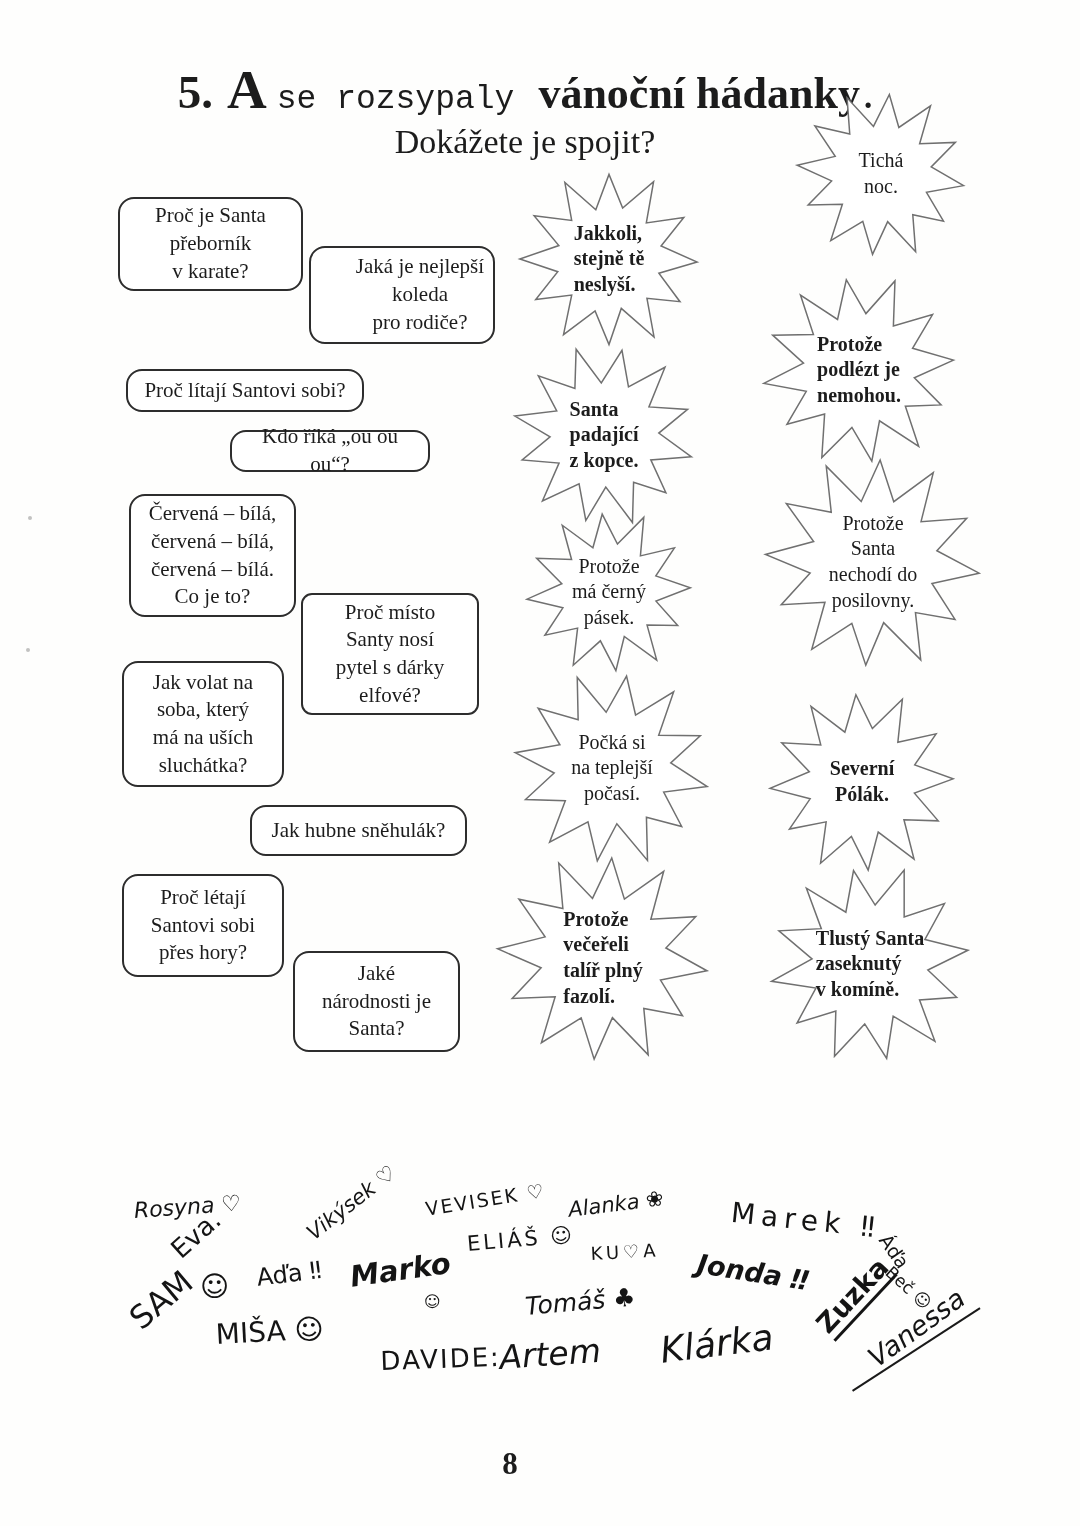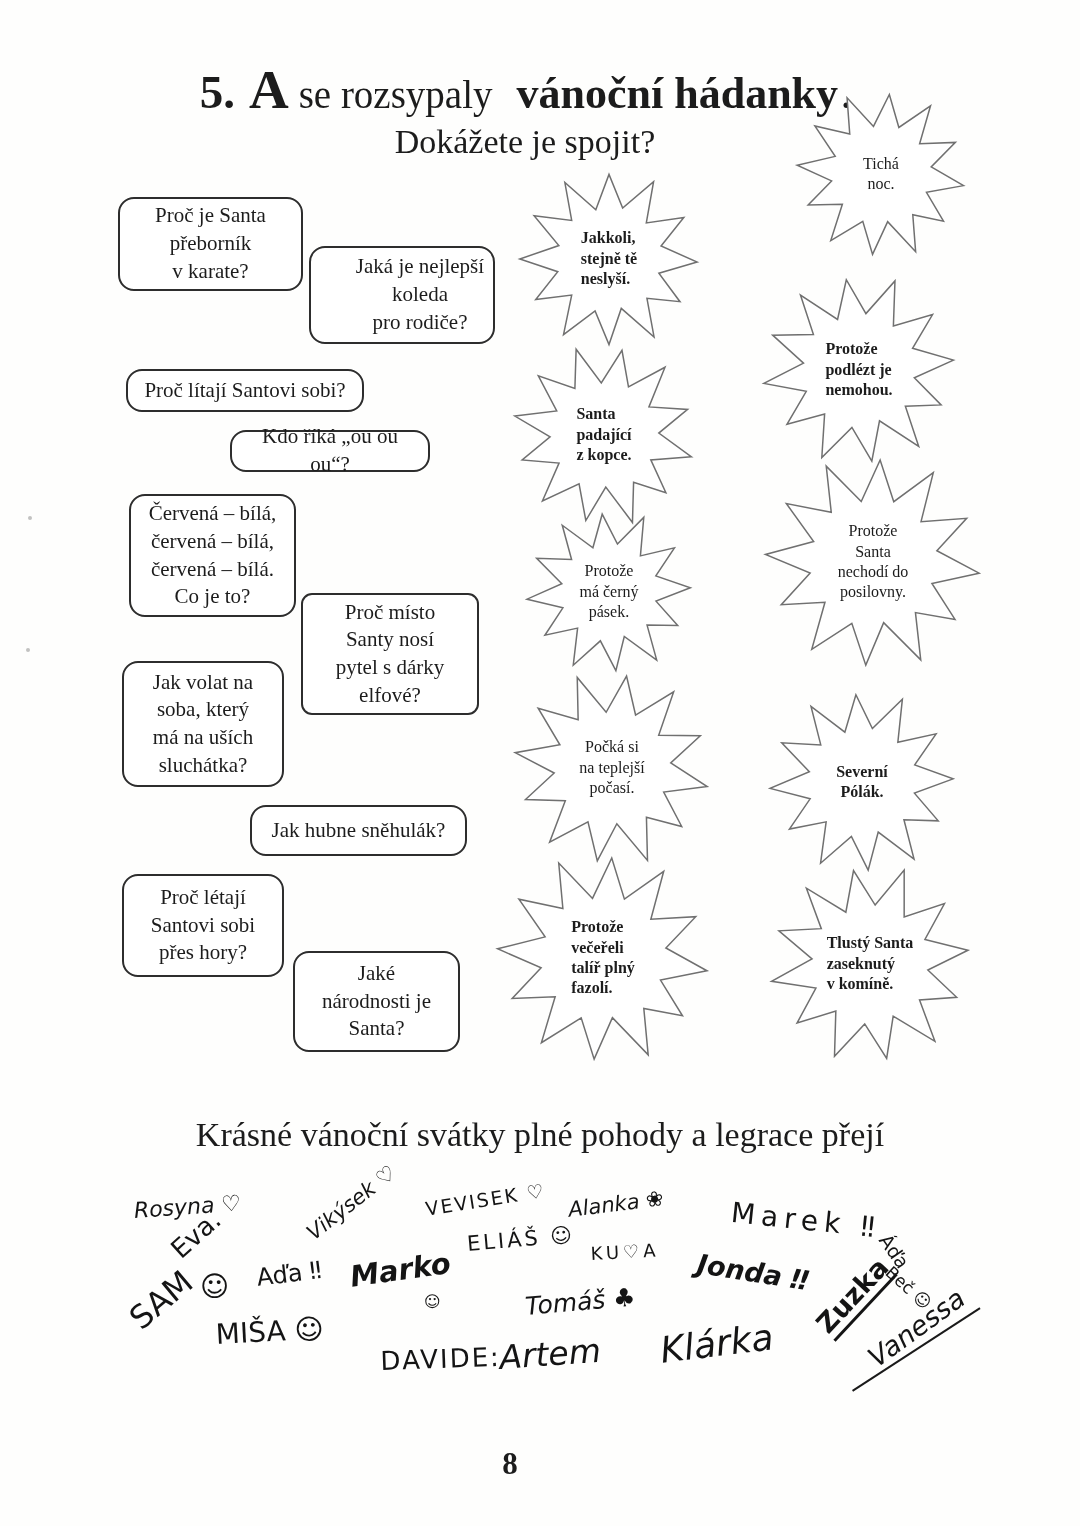--- a/index.html
+++ b/index.html
@@ -9,21 +9,21 @@
     background:#fefefd;
     overflow:hidden;
     font-family:"Liberation Serif", serif;
     color:#1c1c1c;
   }
   
   .title-wrap{position:absolute;left:0;top:58px;width:1050px;text-align:center;}
   .title-line{white-space:nowrap;}
   .t-num{font-size:47px;font-weight:bold;}
   .t-initial{font-size:55px;font-weight:bold;margin:0 6px 0 10px;}
-  .t-lead{font-size:39px;margin-right:20px;}
+  .t-lead{font-size:33px;margin-right:20px;font-family:Liberation Mono, monospace;}
   .t-emph{font-size:44px;font-weight:bold;}
   .t-dot{font-size:33px;font-weight:bold;}
   .subtitle{font-size:34px;margin-top:2px;}
   
   .qbox{
     position:absolute;
     border:2px solid #2d2d2d;
     border-radius:16px;
     background:#fff;
     display:flex;align-items:center;justify-content:center;
@@ -32,21 +32,21 @@
     padding:4px 8px;box-sizing:border-box;
   }
   .qbox span{white-space:pre-line;}
   
   .burst{position:absolute;}
   .burst svg{position:absolute;left:0;top:0;width:100%;height:100%;overflow:visible;}
   .burst polygon{fill:#fff;stroke:#707070;stroke-width:1.5;vector-effect:non-scaling-stroke;}
   .burst-text{
     position:absolute;left:0;top:0;right:0;bottom:0;
     display:flex;align-items:center;justify-content:center;
-    text-align:center;font-size:16px;line-height:1.28;
+    text-align:center;font-size:20px;line-height:1.28;
     white-space:pre-line;
   }
   .burst.align-left .burst-text{text-align:left;font-weight:bold;}
   
   .closing{position:absolute;left:0;top:1116px;width:1080px;text-align:center;font-size:34px;}
   
   .sig{
     position:absolute;white-space:nowrap;
     font-family:"DejaVu Sans", sans-serif;
     color:#141414;transform-origin:left top;
@@ -207,21 +207,20 @@
 
   <div class="burst align-left" style="left:738px;top:862px;width:264px;height:204px;">
     <svg viewBox="0 0 200 200" style="transform:rotate(-10deg);">
         <polygon points="196.9,103.4 154.8,115.7 178,146.9 141.7,143.2 149.5,185.7 113.5,154.3 100,194 84.7,157 50,183.1 59,139.6 19.5,144.6 43.7,114 2,100 44.9,85.2 17.7,52.5 59,57.6 51.5,16 85.5,45.9 100,7 115,44 149,15.1 141,60.4 182.2,54.4 157.2,85.7"></polygon>
       </svg>
     <div class="burst-text">Tlustý Santa
 zaseknutý
 v komíně.</div>
   </div>
 
-  <div class="closing">Krásné vánoční svátky plné pohody a legrace přejí</div>
 
   <div class="sig cursive" style="left:133px;top:1198px;font-size:22px;transform:rotate(-4deg);">Rosyna ♡</div>
   <div class="sig cursive" style="left:302px;top:1226px;font-size:21px;transform:rotate(-38deg);">Vikýsek ♡</div>
   <div class="sig" style="left:424px;top:1198px;font-size:19px;letter-spacing:2px;transform:rotate(-9deg);">VEVISEK ♡</div>
   <div class="sig cursive" style="left:567px;top:1198px;font-size:21px;transform:rotate(-7deg);">Alanka ❀</div>
   <div class="sig" style="left:733px;top:1196px;font-size:28px;letter-spacing:6px;transform:rotate(6deg);">Marek ‼</div>
   <div class="sig" style="left:165px;top:1242px;font-size:26px;transform:rotate(-42deg);">Eva.</div>
   <div class="sig" style="left:466px;top:1232px;font-size:21px;letter-spacing:3px;transform:rotate(-5deg);">ELIÁŠ ☺</div>
   <div class="sig" style="left:590px;top:1243px;font-size:18px;letter-spacing:4px;transform:rotate(-3deg);">KU♡A</div>
   <div class="sig cursive heavy" style="left:700px;top:1248px;font-size:27px;transform:rotate(9deg);">Jonda ‼</div>

